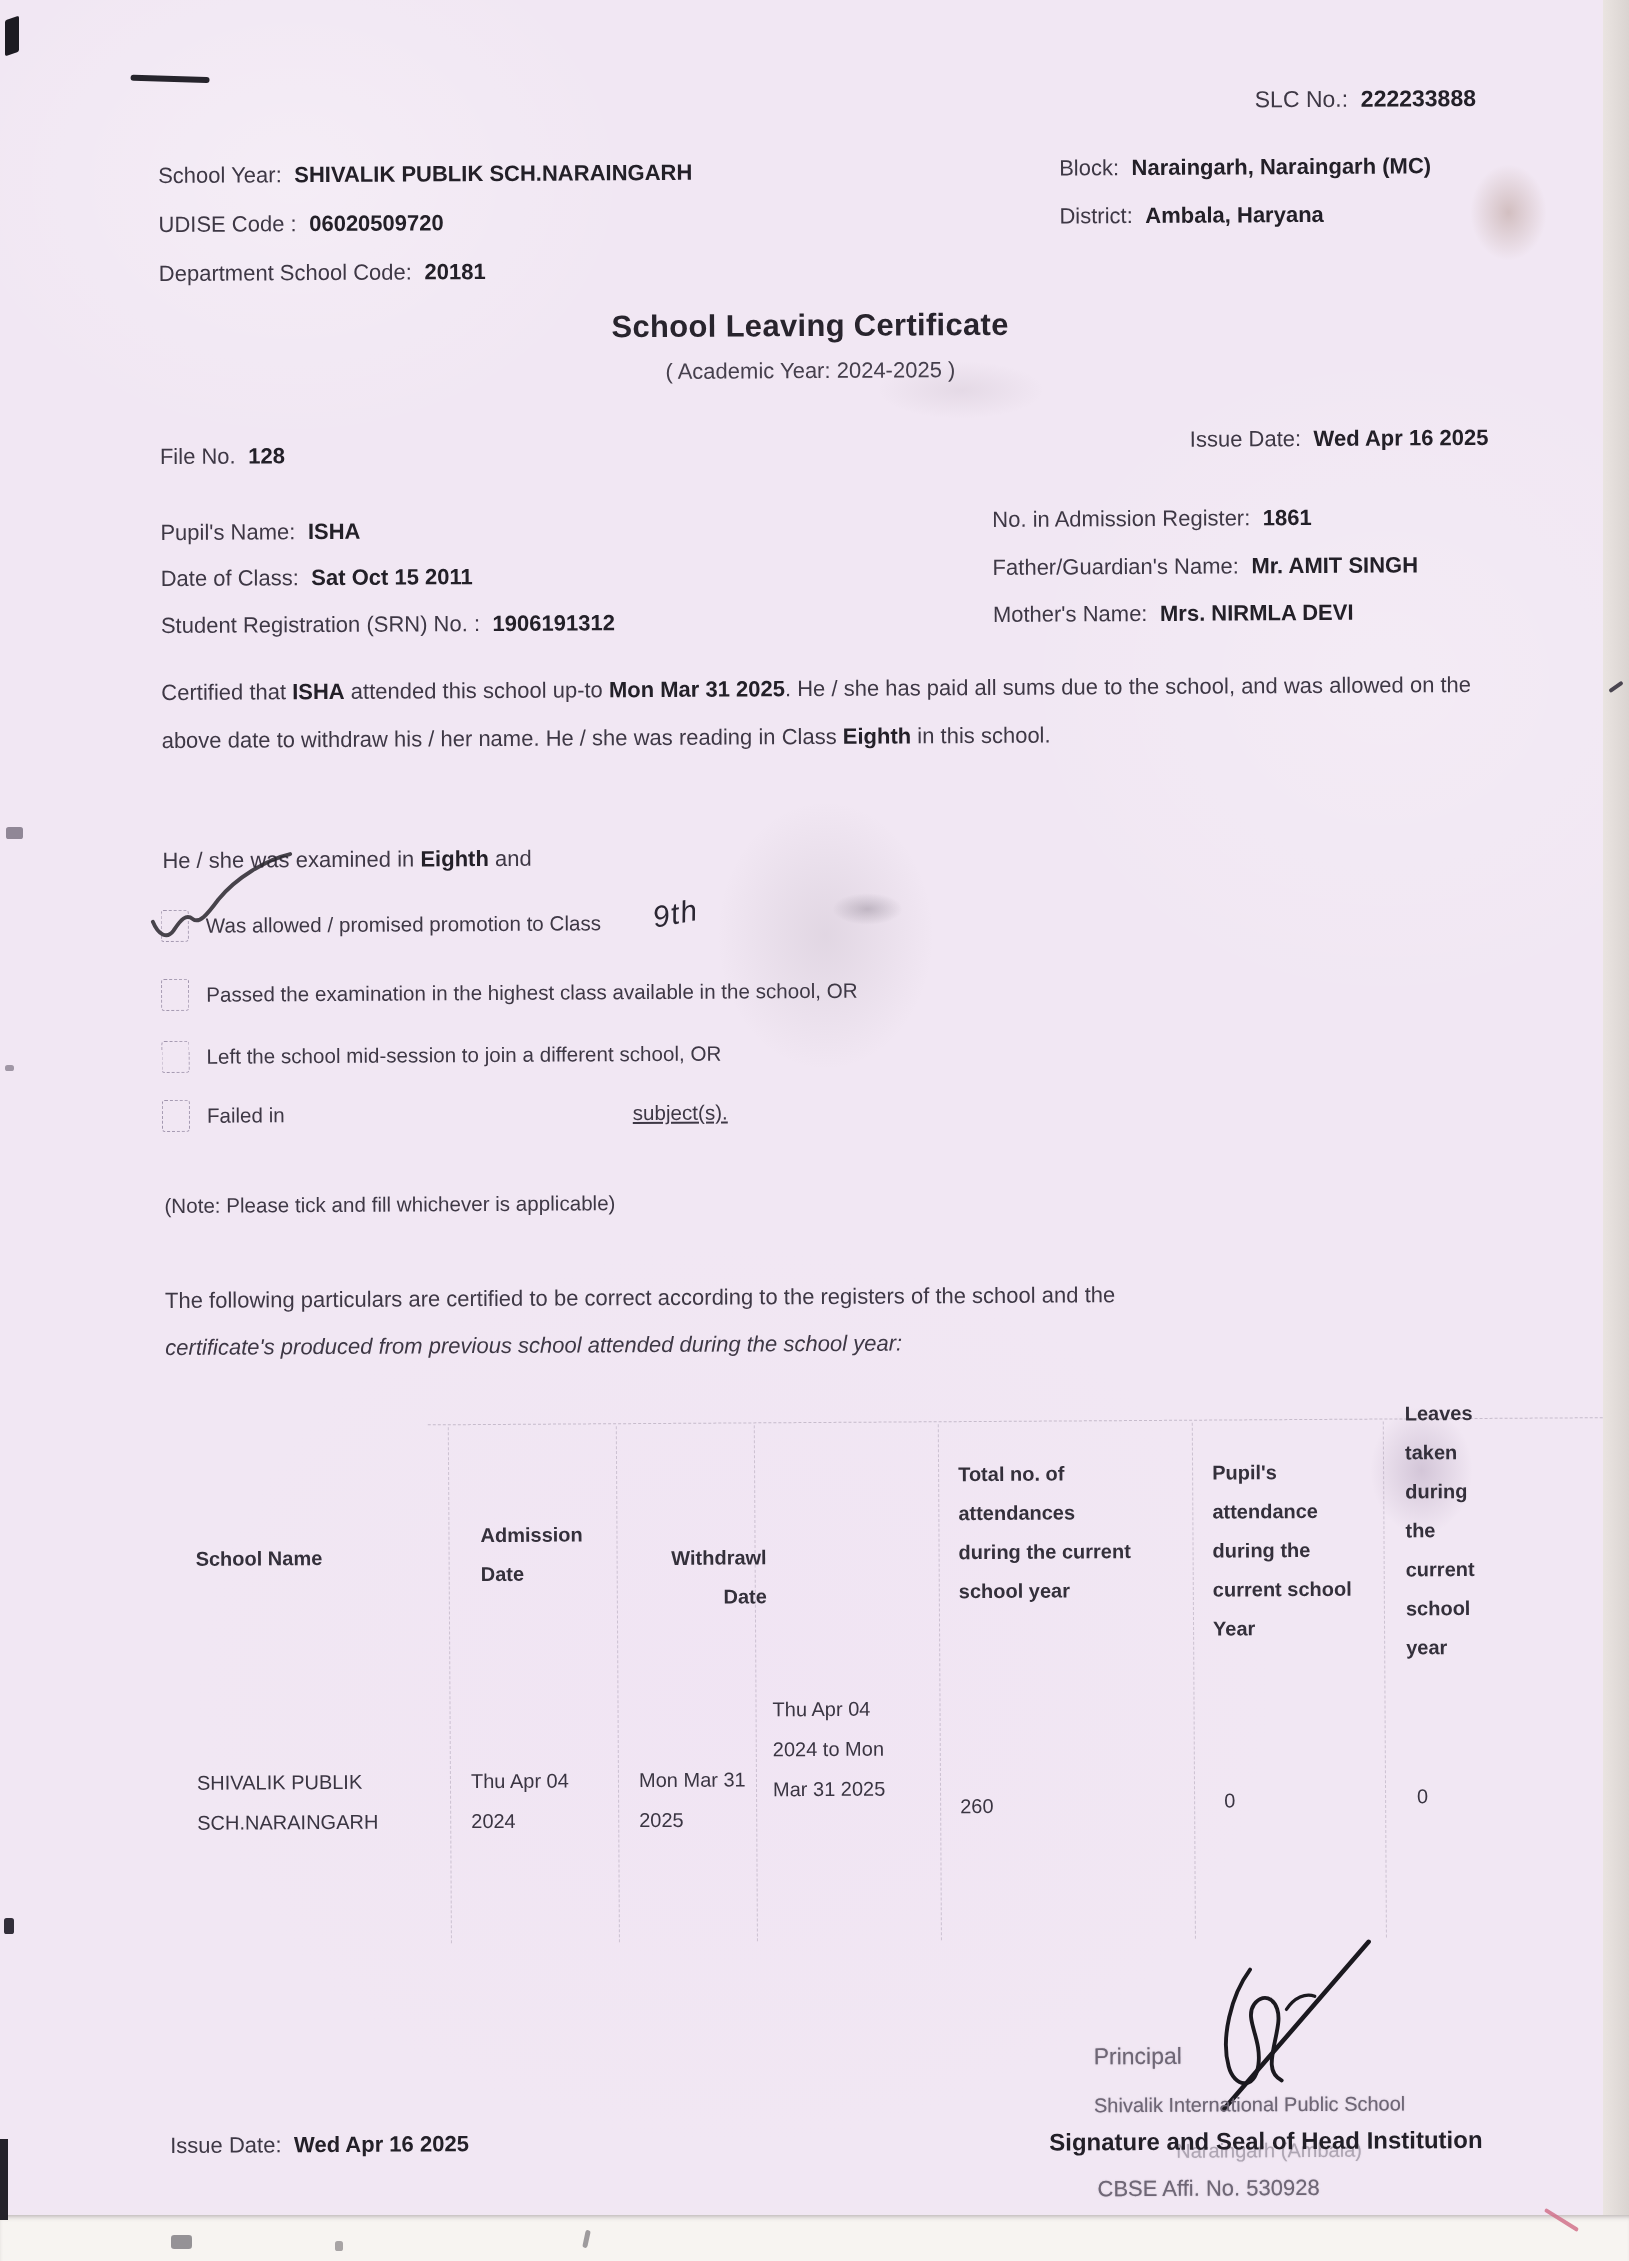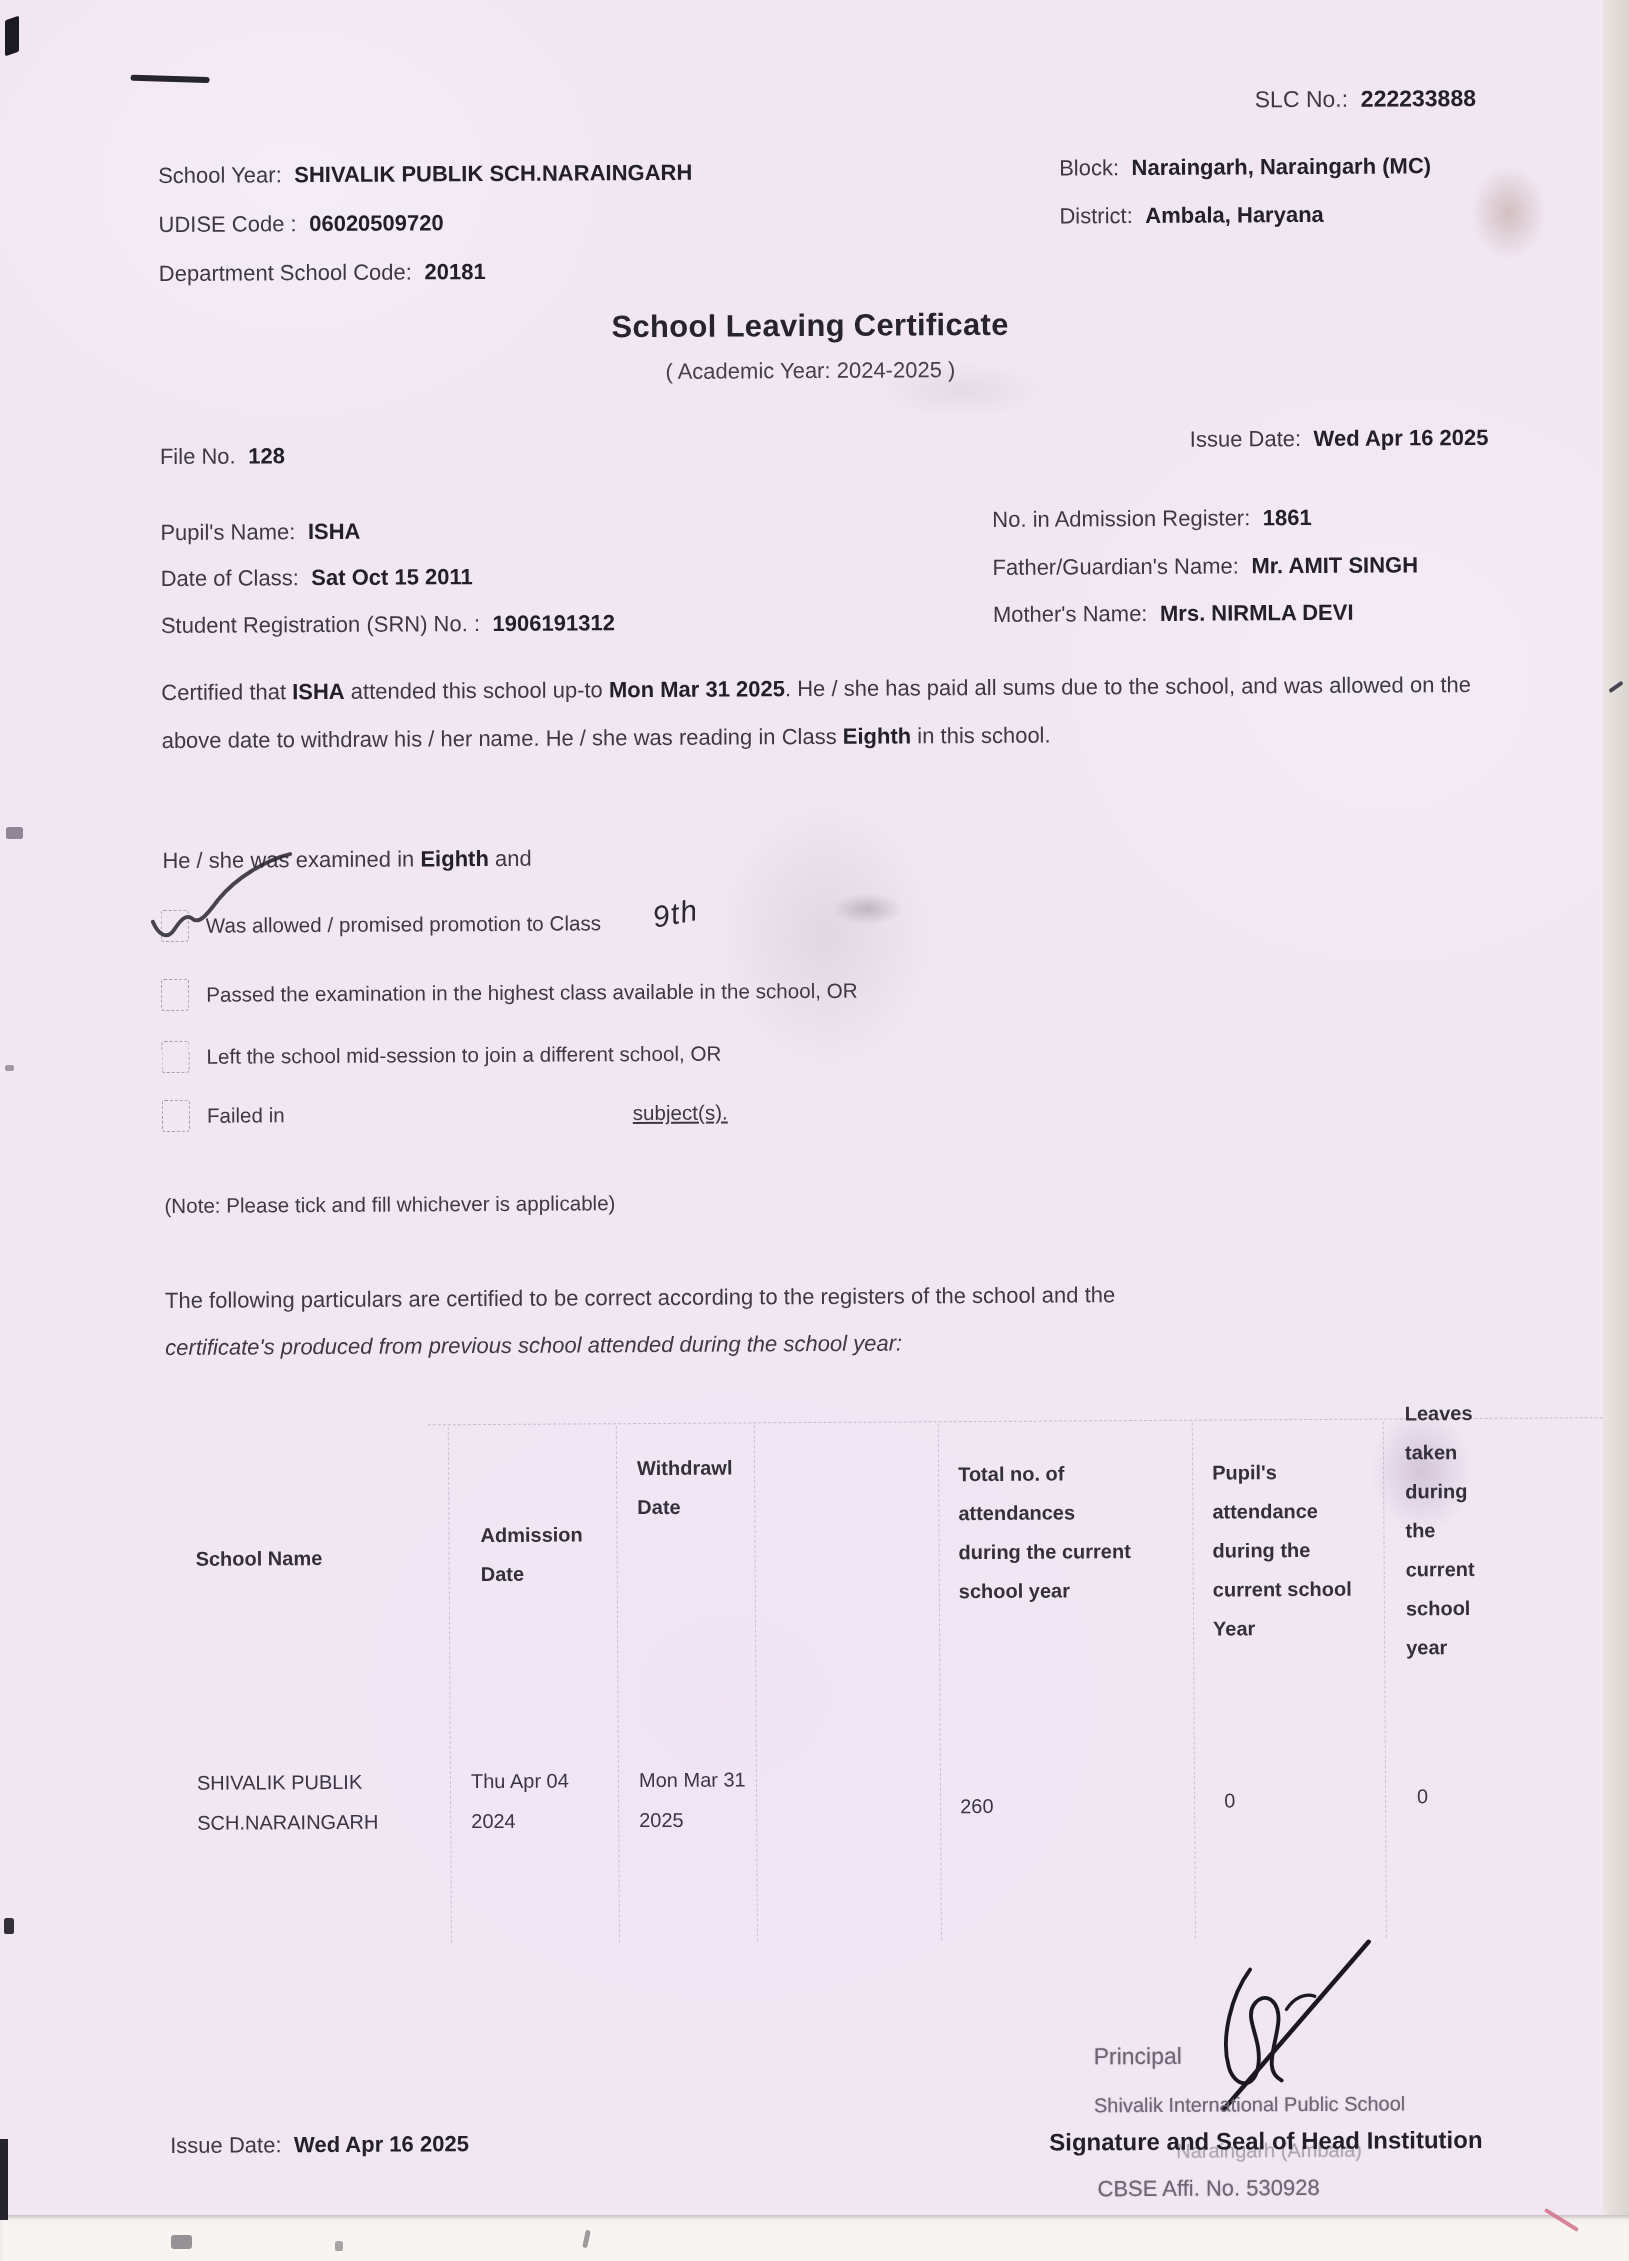--- a/index.html
+++ b/index.html
@@ -161,28 +161,29 @@
     <div class="dashh" style="left:426px;top:1422px;width:1180px;"></div>
     <div class="dashv" style="left:446px;top:1425px;height:516px;"></div>
     <div class="dashv" style="left:614px;top:1425px;height:516px;"></div>
     <div class="dashv" style="left:752px;top:1425px;height:516px;"></div>
     <div class="dashv" style="left:936px;top:1425px;height:516px;"></div>
     <div class="dashv" style="left:1190px;top:1425px;height:516px;"></div>
     <div class="dashv" style="left:1381px;top:1425px;height:516px;"></div>
 
     <div class="abs hdr" style="left:193px;top:1536px;width:206px;">School Name</div>
     <div class="abs hdr" style="left:478px;top:1514px;width:129px;">Admission Date</div>
-    <div class="abs hdr" style="left:635px;top:1448px;width:129px;">Withdrawl Date</div>
+    <div class="abs hdr" style="left:635px;top:1538px;width:129px;text-align:right;">Withdrawl Date</div>
     <div class="abs hdr" style="left:956px;top:1456px;width:181px;">Total no. of attendances during the current school year</div>
     <div class="abs hdr" style="left:1210px;top:1456px;width:148px;">Pupil's attendance during the current school Year</div>
     <div class="abs hdr" style="left:1403px;top:1398px;width:87px;">Leaves taken during the current school year</div>
 
     <div class="abs cell" style="left:193px;top:1759px;width:219px;">SHIVALIK PUBLIK SCH.NARAINGARH</div>
     <div class="abs cell" style="left:467px;top:1759px;width:113px;">Thu Apr 04 2024</div>
     <div class="abs cell" style="left:635px;top:1759px;width:113px;">Mon Mar 31 2025</div>
+    <div class="abs cell" style="left:769px;top:1689px;width:126px;">Thu Apr 04 2024 to Mon Mar 31 2025</div>
     <div class="abs cell" style="left:956px;top:1787px;">260</div>
     <div class="abs cell" style="left:1220px;top:1783px;">0</div>
     <div class="abs cell" style="left:1413px;top:1780px;">0</div>
 
     <div class="abs line" style="left:164px;top:2129px;">
       <span class="lbl">Issue Date:</span>
       <span class="val">Wed Apr 16 2025</span>
     </div>
 
     <svg class="abs" style="left:1161px;top:1936px;width:213px;height:181px;" viewBox="0 0 330 280">

